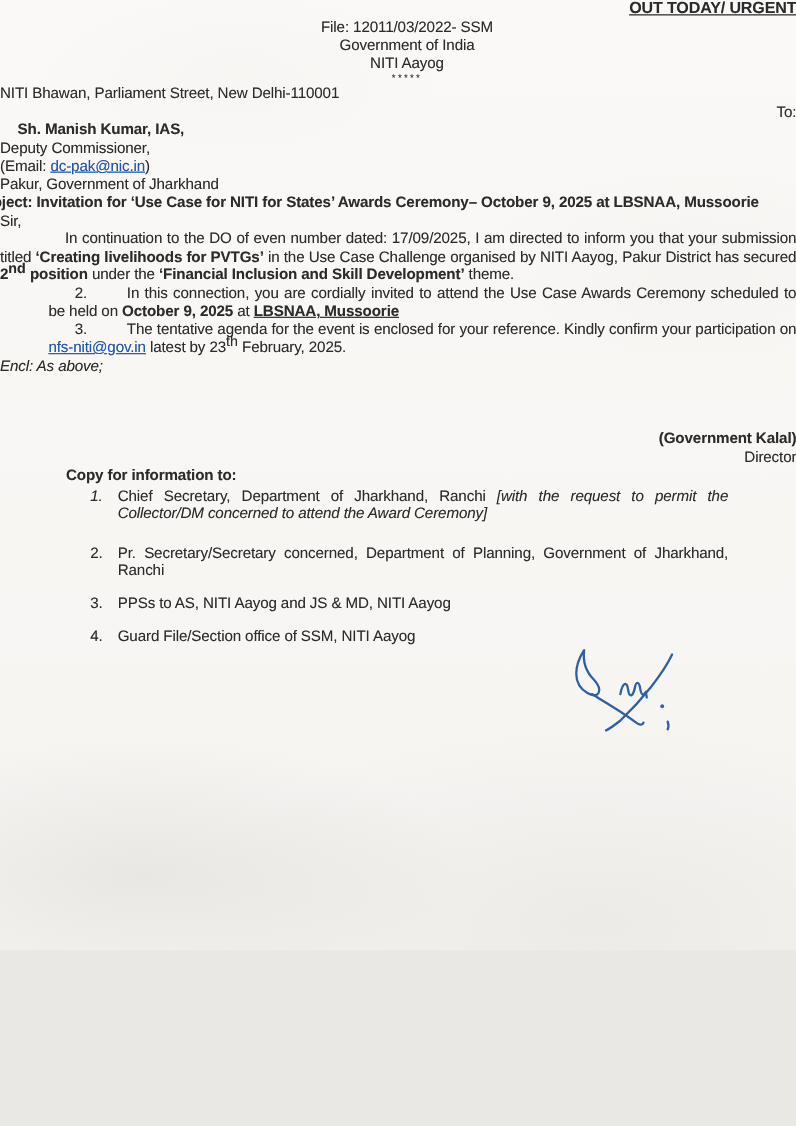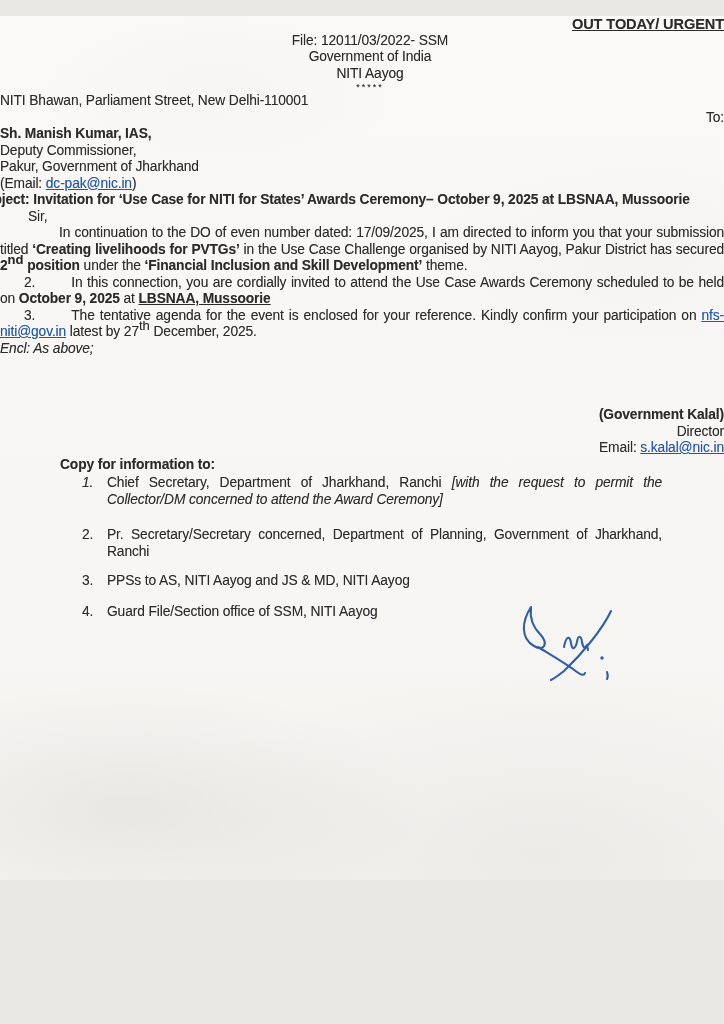--- a/index.html
+++ b/index.html
@@ -1,52 +1,52 @@
 <!DOCTYPE html>
 <html style="--link-blue: #1b57b5; --signature-blue: #2f5fa5;"><head>
 <meta charset="utf-8">
 <style>
   html,body{margin:0;padding:0;background:#e9e8e5;}
   .page{
     position:relative;
     width:724px;height:864px;
-    margin:16px auto;
+    margin:0 auto;
     overflow:hidden;
     font-family:"Liberation Sans", sans-serif;
     font-size:13.8px;
     letter-spacing:-0.12px;
     line-height:16.5px;
     color:#2b2b2b;
     background:
       radial-gradient(ellipse 420px 180px at 18% 92%, rgba(188,184,176,0.22), transparent 70%),
       radial-gradient(ellipse 560px 260px at 75% 97%, rgba(196,192,186,0.18), transparent 70%),
       radial-gradient(ellipse 300px 140px at 88% 28%, rgba(216,214,208,0.12), transparent 70%),
       radial-gradient(ellipse 260px 120px at 30% 8%, rgba(220,218,212,0.10), transparent 70%),
       linear-gradient(#faf9f7, #f5f4f1);
     text-shadow:0 0 0.4px rgba(45,45,45,0.35);
   }
   .page > div, .page > p { margin:0; }
-  .b{font-weight:700;}
+  .b{font-weight:700;padding-left:16px;}
   .sg-b{font-weight:700;}
   .sg-i{font-style:italic;}
   .sg-u{text-decoration:underline;}
   .sg-sup{vertical-align:super;font-size:13px;line-height:0;letter-spacing:0;}
   .sg-link{color:var(--link-blue,#1b57b5);text-decoration:underline;}
 
   .urgency{margin:53px 64px 0 0;text-align:right;font-weight:700;text-decoration:underline;font-size:14.6px;}
   .center-block{margin-top:4px;text-align:center;transform:translateX(8px);}
   .stars{font-size:9px;line-height:11px;letter-spacing:2px;}
   .addr-block{margin:5px 64px 0 0;text-align:left;}
   .to{margin:31px 0 0 86px;text-align:right;}
   .recipient{margin-left:148px;display:flow-root;}
   .subject{margin:18px 62px 0 110px;text-indent:-24px;font-weight:700;}
-  .sir{margin:10px 0 0 85px;padding-left:28px;}
+  .sir{margin:10px 0 0 85px;}
   .para{margin:0 61px;text-align:justify;}
   .p1{margin-top:18px;text-indent:59px;}
-  .pn{text-indent:24px;}
+  .pn{text-indent:24px;padding-left:44px;}
   .p2{margin-top:14px;}
   .p3{margin-top:16px;}
   .ptab{display:inline-block;width:36px;}
   .encl{margin:32px 0 0 85px;font-weight:400;font-style:italic;}
   .closing{display:flow-root;margin-right:64px;text-align:right;}
   .vale{margin-top:13px;}
   .sname{margin-top:50px;font-weight:700;}
   .sig{position:absolute;left:515px;top:586px;width:118px;height:84px;z-index:3;}
   .sig path{stroke:var(--signature-blue,#2f5fa5);fill:none;stroke-width:2.1;stroke-linecap:round;stroke-linejoin:round;}
   .sig circle{fill:var(--signature-blue,#2f5fa5);}
@@ -78,40 +78,39 @@
 
   <div class="addr-block">
     <div>NITI Bhawan, Parliament Street, New Delhi-110001</div>
   </div>
 
   <div class="to">To:</div>
 
   <div class="recipient">
     <div class="b">Sh. Manish Kumar, IAS,</div>
     <div>Deputy Commissioner,</div>
+    <div><span>(Email: </span><span class="sg-link">dc-pak@nic.in</span><span>)</span></div>
     <div>Pakur, Government of Jharkhand</div>
-    <div><span>(Email: </span><span class="sg-link">dc-pak@nic.in</span><span>)</span></div>
   </div>
 
   <div class="subject">Subject: Invitation for ‘Use Case for NITI for States’ Awards Ceremony– October 9, 2025 at LBSNAA, Mussoorie</div>
 
   <div class="sir">Sir,</div>
 
   <p class="para p1"><span>In continuation to the DO of even number dated: 17/09/2025, I am directed to inform you that your submission titled </span><span class="sg-b">‘Creating livelihoods for PVTGs’</span><span> in the Use Case Challenge organised by NITI Aayog, Pakur District has secured </span><span class="sg-b">2</span><span class="sg-b sg-sup">nd</span><span class="sg-b"> position</span><span> under the </span><span class="sg-b">‘Financial Inclusion and Skill Development’</span><span> theme.</span></p>
 
   <p class="para pn p2"><span>2.</span><span class="ptab"></span><span><span>In this connection, you are cordially invited to attend the Use Case Awards Ceremony scheduled to be held on </span><span class="sg-b">October 9, 2025</span><span> at </span><span class="sg-b sg-u">LBSNAA, Mussoorie</span></span></p>
 
-  <p class="para pn p3"><span>3.</span><span class="ptab"></span><span><span>The tentative agenda for the event is enclosed for your reference. Kindly confirm your participation on </span><span class="sg-link">nfs-niti@gov.in</span><span> latest by 27</span><span class="sg-sup">th</span><span> December, 2025.</span></span></p>
+  <p class="para pn p3"><span>3.</span><span class="ptab"></span><span><span>The tentative agenda for the event is enclosed for your reference. Kindly confirm your participation on </span><span class="sg-link">nfs-niti@gov.in</span><span> latest by 23</span><span class="sg-sup">th</span><span> February, 2025.</span></span></p>
 
   <div class="encl">Encl: As above;</div>
 
   <div class="closing">
     <div class="sname">(Government Kalal)</div>
     <div>Director</div>
-    <div><span>Email: </span><span class="sg-link">s.kalal@nic.in</span></div>
   </div>
 
   <svg class="sig" viewBox="0 0 118 84" aria-hidden="true">
     <path d="M16,5 C7,19 5,36 19,44 C29,50 34,42 25,32 C16,23 15,13 16,5 Z"></path>
     <path d="M23,45 C36,53 50,61 62,70 C66,73 69,74 70,71"></path>
     <path d="M49,45 C51,34 55,33 56,41 C57,48 60,48 62,40 C63,33 66,33 67,40 C68,46 70,47 72,43 L73,48"></path>
     <path d="M96,9 C88,26 69,50 49,69 C44,73 40,76 36,78"></path>
     <circle cx="87" cy="56" r="1.7"></circle>
     <path d="M92,70 C93,73 93,75 92,77"></path>
   </svg>

